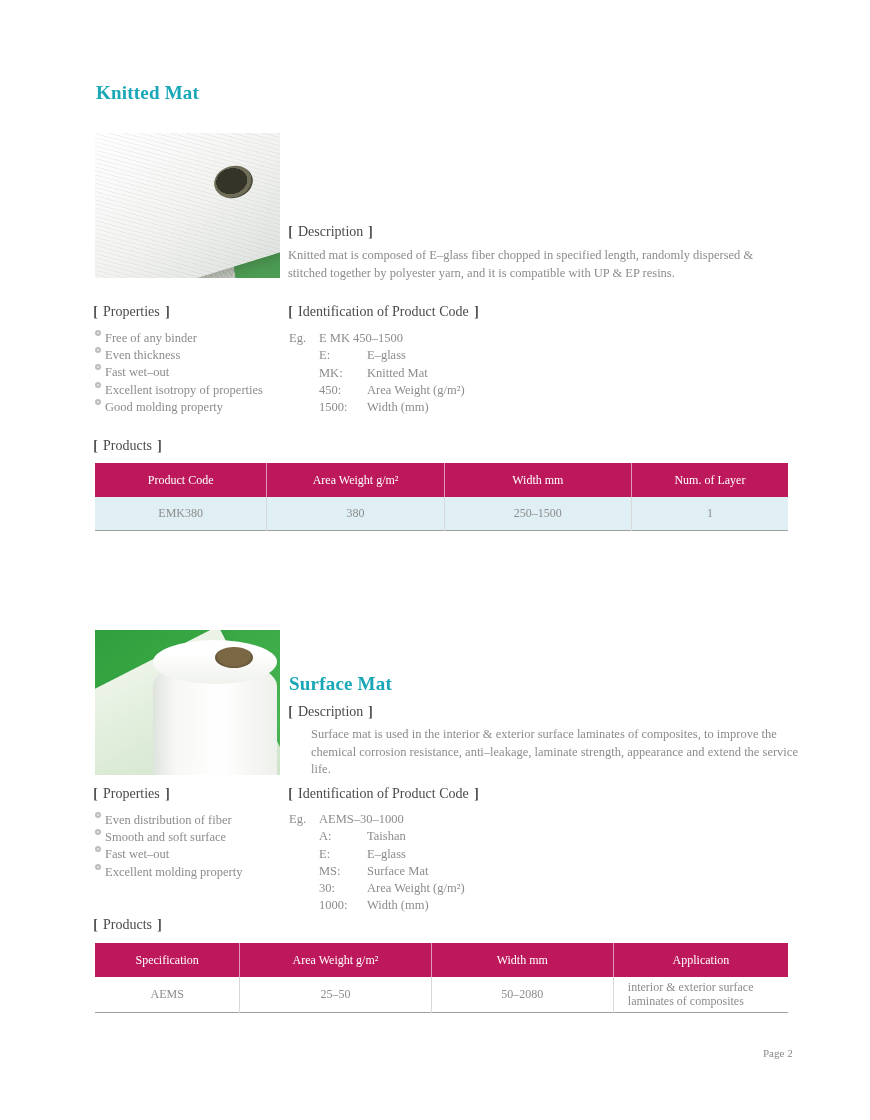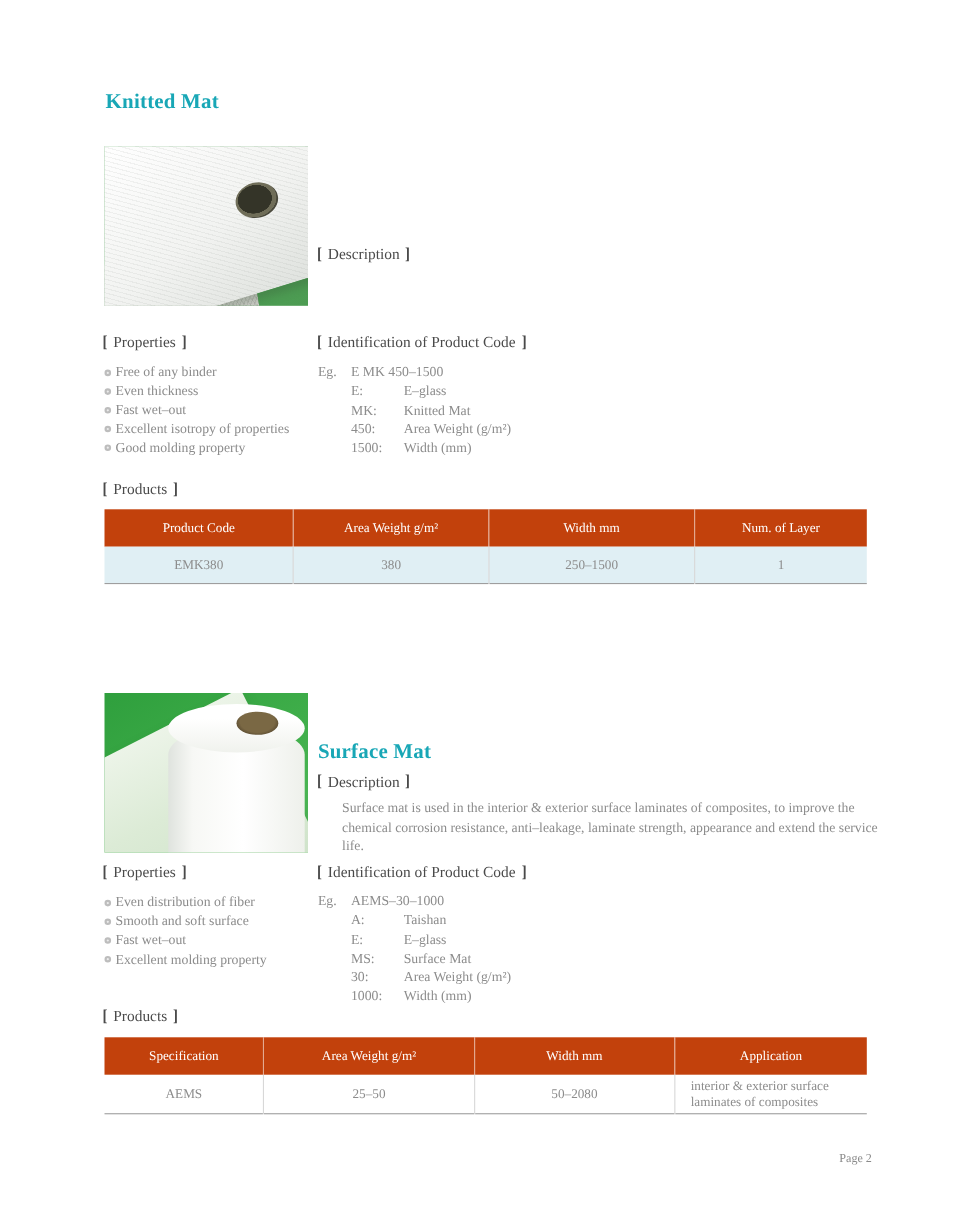--- a/index.html
+++ b/index.html
@@ -17,35 +17,35 @@
   
   .sec-head { font-size:14px; color:#4a4a4a; }
   .sec-head .br { font-weight:bold; font-size:15px; display:inline-block; transform:scaleX(0.9); }
   .sec-head .ht { margin:0 5px; }
 
   
   .body-text { font-size:12.5px; color:#8c8c8c; line-height:17.5px; }
 
   
   .prop-list { list-style:none; }
-  .prop-list li { font-size:12.5px; color:#8c8c8c; line-height:17.2px; display:flex; align-items:center; }
+  .prop-list li { font-size:12.5px; color:#8c8c8c; line-height:17.2px; display:flex; align-items:flex-start; }
   .ring {
     display:inline-block; width:6px; height:6px; border:2px solid #bdbdbd;
     border-radius:50%; margin-right:4px; background:#ececec; flex:0 0 auto;
   }
 
   
   .id-block { font-size:12.5px; color:#8c8c8c; }
   .id-row { display:grid; grid-template-columns:30px 48px 1fr; line-height:17.3px; }
   .id-example { grid-column:2 / 4; }
 
   
   table.products { border-collapse:collapse; width:693px; table-layout:fixed; border-bottom:1px solid #9e9e9e; }
   table.products thead th {
-    background:#c2410c; color:#ffffff; font-weight:normal; font-size:12px;
+    background:#be185d; color:#ffffff; font-weight:normal; font-size:12px;
     height:34px; text-align:center; vertical-align:middle;
   }
   table.products thead th + th { border-left:1px solid rgba(255,255,255,0.55); }
   table.products tbody td {
     font-size:12px; color:#8c8c8c; text-align:center; vertical-align:middle;
     height:33px; border-top:1px solid #bcbcbc;
   }
   table.products tbody tr:first-child td { border-top:none; }
   table.products tbody td + td { border-left:1px solid #d8d8d8; }
   table.products tbody tr.hl td { background:#e0eff4; }
@@ -112,20 +112,21 @@
 
   <div id="photo1" class="photo abs" style="left:95px; top:133px;">
     <div class="sheet"></div>
     <div class="roll"></div>
     <div class="hole"></div>
   </div>
 
   <div class="abs sec-head" style="left:288px; top:223px;">
     <span class="br">[</span><span class="ht">Description</span><span class="br">]</span>
   </div>
+  <p class="abs body-text" style="left:288px; top:247px; width:504px;">Knitted mat is composed of E–glass fiber chopped in specified length, randomly dispersed &amp; stitched together by polyester yarn, and it is compatible with UP &amp; EP resins.</p>
 
   <div class="abs sec-head" style="left:93px; top:303px;">
     <span class="br">[</span><span class="ht">Properties</span><span class="br">]</span>
   </div>
   <ul class="abs prop-list" style="left:95px; top:330px;">
     <li>
         <span class="ring"></span>
         <span>Free of any binder</span>
       </li>
     <li>

